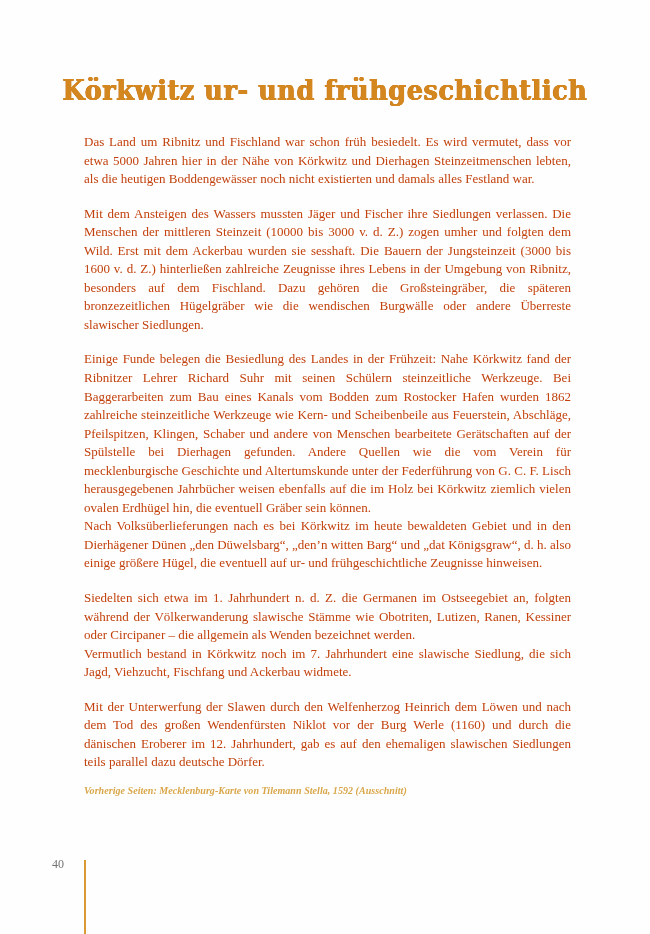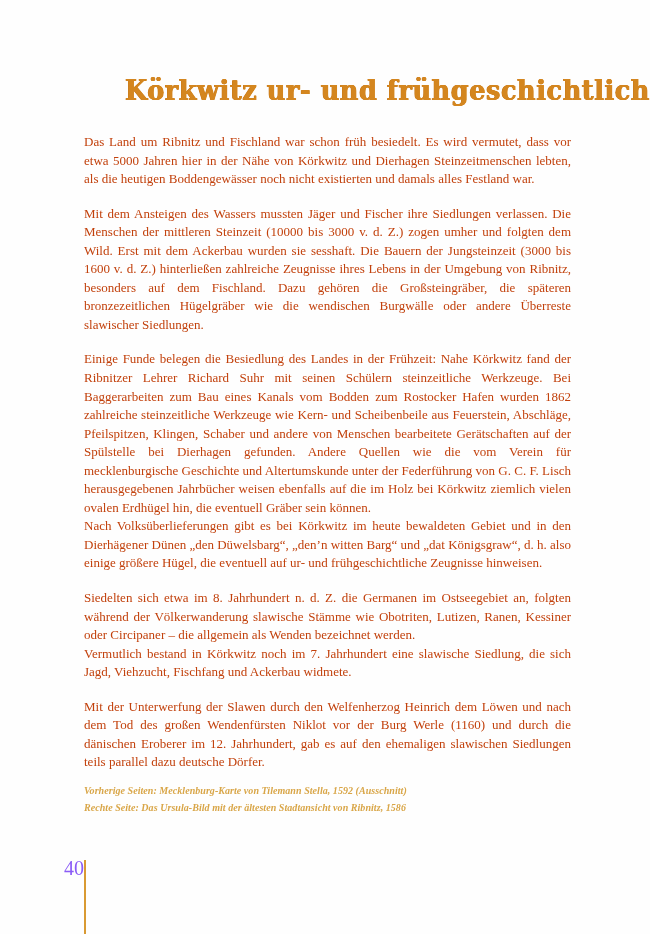--- a/index.html
+++ b/index.html
@@ -21,21 +21,21 @@
     inset: 0;
     background: #fefefe;
   }
 
   
   .title-block {
     position: absolute;
     left: 0;
     right: 0;
     top: 76px;
-    text-align: right;
+    text-align: center;
   }
   .page-title {
     display: inline-block;
     font-family: "DejaVu Serif", "Liberation Serif", serif;
     font-size: 25.5px;
     font-weight: 700;
     letter-spacing: 0.6px;
     color: #d4861f;
     white-space: nowrap;
     transform: scaleY(1.06);
@@ -81,25 +81,25 @@
     font-size: 10px;
     line-height: 17px;
     color: #d9a648;
     white-space: nowrap;
     letter-spacing: 0.05px;
   }
 
   
   .folio {
     position: absolute;
-    left: 64px;
+    left: 52px;
     top: 857px;
     font-family: "Liberation Serif", serif;
-    font-size: 20px;
-    color: #8b5cf6;
+    font-size: 12px;
+    color: #737373;
   }
   .folio-rule {
     position: absolute;
     left: 84px;
     top: 860px;
     width: 2.2px;
     height: 74px;
     background: #d99a33;
   }
 </style>
@@ -109,27 +109,26 @@
 <div class="page">
 
   <div class="title-block">
     <div class="page-title">Körkwitz  ur- und frühgeschichtlich</div>
   </div>
 
   <div class="content">
     <p class="para">Das Land um Ribnitz und Fischland war schon früh besiedelt. Es wird vermutet, dass vor etwa 5000 Jahren hier in der Nähe von Körkwitz und Dierhagen Steinzeitmenschen lebten, als die heutigen Boddengewässer noch nicht existierten und damals alles Festland war.</p>
     <p class="para">Mit dem Ansteigen des Wassers mussten Jäger und Fischer ihre Siedlungen verlassen. Die Menschen der mittleren Steinzeit (10000 bis 3000 v. d. Z.) zogen umher und folgten dem Wild. Erst mit dem Ackerbau wurden sie sesshaft. Die Bauern der Jungsteinzeit (3000 bis 1600 v. d. Z.) hinterließen zahlreiche Zeugnisse ihres Lebens in der Umgebung von Ribnitz, besonders auf dem Fischland. Dazu gehören die Großsteingräber, die späteren bronzezeitlichen Hügelgräber wie die wendischen Burgwälle oder andere Überreste slawischer Siedlungen.</p>
     <p class="para tight">Einige Funde belegen die Besiedlung des Landes in der Frühzeit: Nahe Körkwitz fand der Ribnitzer Lehrer Richard Suhr mit seinen Schülern steinzeitliche Werkzeuge. Bei Baggerarbeiten zum Bau eines Kanals vom Bodden zum Rostocker Hafen wurden 1862 zahlreiche steinzeitliche Werkzeuge wie Kern- und Scheibenbeile aus Feuerstein, Abschläge, Pfeilspitzen, Klingen, Schaber und andere von Menschen bearbeitete Gerätschaften auf der Spülstelle bei Dierhagen gefunden. Andere Quellen wie die vom Verein für mecklenburgische Geschichte und Altertumskunde unter der Federführung von G. C. F. Lisch herausgegebenen Jahrbücher weisen ebenfalls auf die im Holz bei Körkwitz ziemlich vielen ovalen Erdhügel hin, die eventuell Gräber sein können.</p>
-    <p class="para">Nach Volksüberlieferungen gibt es bei Körkwitz im heute bewaldeten Gebiet und in den Dierhägener Dünen „den Düwelsbarg“, „den’n witten Barg“ und „dat Königsgraw“, d. h. also einige größere Hügel, die eventuell auf ur- und frühgeschichtliche Zeugnisse hinweisen.</p>
-    <p class="para tight">Siedelten sich etwa im 8. Jahrhundert n. d. Z. die Germanen im Ostseegebiet an, folgten während der Völkerwanderung slawische Stämme wie Obotriten, Lutizen, Ranen, Kessiner oder Circipaner – die allgemein als Wenden bezeichnet werden.</p>
+    <p class="para">Nach Volksüberlieferungen nach es bei Körkwitz im heute bewaldeten Gebiet und in den Dierhägener Dünen „den Düwelsbarg“, „den’n witten Barg“ und „dat Königsgraw“, d. h. also einige größere Hügel, die eventuell auf ur- und frühgeschichtliche Zeugnisse hinweisen.</p>
+    <p class="para tight">Siedelten sich etwa im 1. Jahrhundert n. d. Z. die Germanen im Ostseegebiet an, folgten während der Völkerwanderung slawische Stämme wie Obotriten, Lutizen, Ranen, Kessiner oder Circipaner – die allgemein als Wenden bezeichnet werden.</p>
     <p class="para">Vermutlich bestand in Körkwitz noch im 7. Jahrhundert eine slawische Siedlung, die sich Jagd, Viehzucht, Fischfang und Ackerbau widmete.</p>
     <p class="para">Mit der Unterwerfung der Slawen durch den Welfenherzog Heinrich dem Löwen und nach dem Tod des großen Wendenfürsten Niklot vor der Burg Werle (1160) und durch die dänischen Eroberer im 12. Jahrhundert, gab es auf den ehemaligen slawischen Siedlungen teils parallel dazu deutsche Dörfer.</p>
   </div>
 
   <div class="captions">
     <div class="caption-line">Vorherige Seiten: Mecklenburg-Karte von Tilemann Stella, 1592 (Ausschnitt)</div>
-    <div class="caption-line">Rechte Seite: Das Ursula-Bild mit der ältesten Stadtansicht von Ribnitz, 1586</div>
   </div>
 
   <div class="folio">40</div>
   <div class="folio-rule"></div>
 
 </div>
 
 </body></html>

